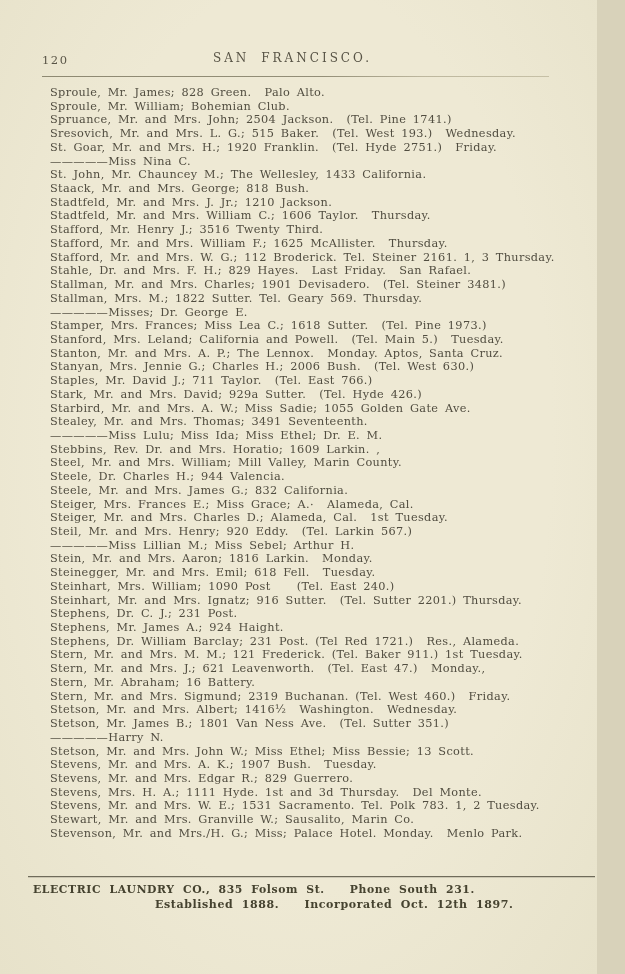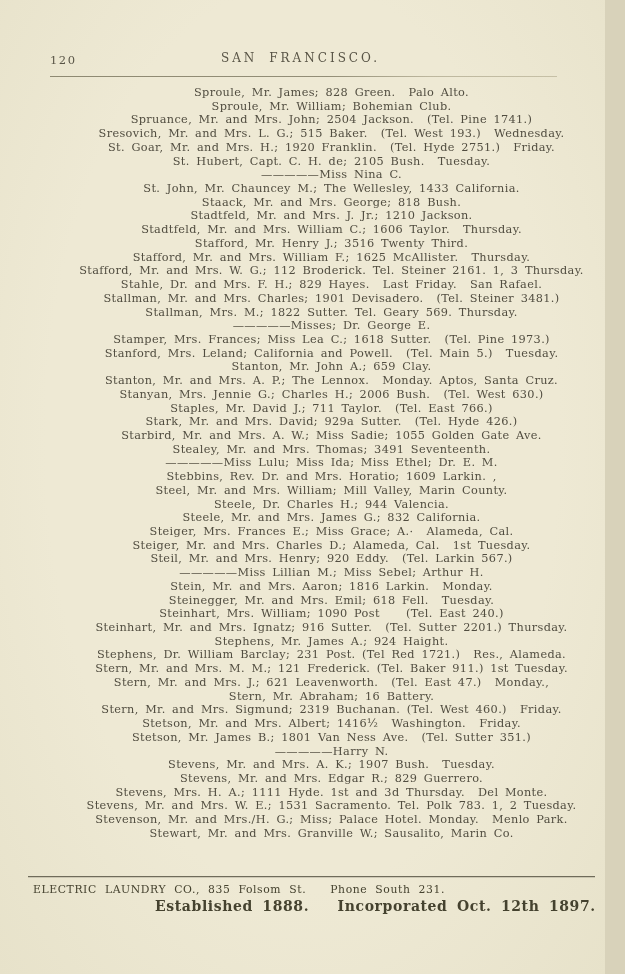--- a/index.html
+++ b/index.html
@@ -9,21 +9,20 @@
   }
   .page {
     position: relative;
     width: 597px;
     height: 974px;
     background: #ece7d1;
     background-image: radial-gradient(ellipse at 50% 45%, #eee9d4 60%, #e7e2ca 100%);
     overflow: hidden;
     font-family: "DejaVu Serif", "Liberation Serif", serif;
     color: #514d40;
-    padding-left: 8px;
   }
   .header {
     position: relative;
     margin: 0 42px 0 42px;
     padding-top: 51px;
     height: 20px;
   }
   .pagenum {
     position: absolute;
     left: 0;
@@ -41,21 +40,20 @@
     color: #585446;
     transform: translateX(-6px);
   }
   .rule {
     margin: 5px 48px 0 42px;
     height: 1px;
     background: linear-gradient(to right, #8e8972 0%, #938e77 55%, #bdb79e 75%, #c6c0a6 100%);
   }
   .entries {
     margin: 9px 0 0 50px;
-    text-align: center;
   }
   .entry {
     white-space: pre;
     font-size: 11.3px;
     line-height: 13.72px;
     height: 13.72px;
     letter-spacing: 0.35px;
     word-spacing: 2.6px;
     color: #514d40;
   }
@@ -66,31 +64,31 @@
     width: 625px;
   }
   .footer-rule {
     margin: 0 30px 0 28px;
     height: 1px;
     background: #6f6b5a;
     box-shadow: 0 1px 0 rgba(111,107,90,0.25);
   }
   .ad1 {
     margin: 6px 0 0 33px;
-    font-weight: normal;
+    font-weight: bold;
     font-size: 10.8px;
     letter-spacing: 0.6px;
     word-spacing: 4px;
     white-space: pre;
     color: #45422f;
   }
   .ad2 {
     margin: 2px 0 0 155px;
     font-weight: bold;
-    font-size: 14px;
+    font-size: 11px;
     letter-spacing: 0.6px;
     word-spacing: 4px;
     white-space: pre;
     color: #45422f;
   }
 </style>
 </head>
 <body>
 
 <div class="page">
@@ -101,70 +99,70 @@
   </div>
 
   <div class="rule"></div>
 
   <div class="entries" id="entries">
       <div class="entry">Sproule, Mr. James; 828 Green.  Palo Alto.</div>
       <div class="entry">Sproule, Mr. William; Bohemian Club.</div>
       <div class="entry">Spruance, Mr. and Mrs. John; 2504 Jackson.  (Tel. Pine 1741.)</div>
       <div class="entry">Sresovich, Mr. and Mrs. L. G.; 515 Baker.  (Tel. West 193.)  Wednesday.</div>
       <div class="entry">St. Goar, Mr. and Mrs. H.; 1920 Franklin.  (Tel. Hyde 2751.)  Friday.</div>
-      <div class="entry">St. Hubert, Capt. C. H. de; 2105 Bush.  Tuesday.</div>
       <div class="entry">—————Miss Nina C.</div>
       <div class="entry">St. John, Mr. Chauncey M.; The Wellesley, 1433 California.</div>
       <div class="entry">Staack, Mr. and Mrs. George; 818 Bush.</div>
       <div class="entry">Stadtfeld, Mr. and Mrs. J. Jr.; 1210 Jackson.</div>
       <div class="entry">Stadtfeld, Mr. and Mrs. William C.; 1606 Taylor.  Thursday.</div>
       <div class="entry">Stafford, Mr. Henry J.; 3516 Twenty Third.</div>
       <div class="entry">Stafford, Mr. and Mrs. William F.; 1625 McAllister.  Thursday.</div>
       <div class="entry">Stafford, Mr. and Mrs. W. G.; 112 Broderick. Tel. Steiner 2161. 1, 3 Thursday.</div>
       <div class="entry">Stahle, Dr. and Mrs. F. H.; 829 Hayes.  Last Friday.  San Rafael.</div>
       <div class="entry">Stallman, Mr. and Mrs. Charles; 1901 Devisadero.  (Tel. Steiner 3481.)</div>
       <div class="entry">Stallman, Mrs. M.; 1822 Sutter. Tel. Geary 569. Thursday.</div>
       <div class="entry">—————Misses; Dr. George E.</div>
       <div class="entry">Stamper, Mrs. Frances; Miss Lea C.; 1618 Sutter.  (Tel. Pine 1973.)</div>
       <div class="entry">Stanford, Mrs. Leland; California and Powell.  (Tel. Main 5.)  Tuesday.</div>
-      <div class="entry">Stanton, Mr. John A.; 659 Clay.</div>
       <div class="entry">Stanton, Mr. and Mrs. A. P.; The Lennox.  Monday. Aptos, Santa Cruz.</div>
       <div class="entry">Stanyan, Mrs. Jennie G.; Charles H.; 2006 Bush.  (Tel. West 630.)</div>
       <div class="entry">Staples, Mr. David J.; 711 Taylor.  (Tel. East 766.)</div>
       <div class="entry">Stark, Mr. and Mrs. David; 929a Sutter.  (Tel. Hyde 426.)</div>
       <div class="entry">Starbird, Mr. and Mrs. A. W.; Miss Sadie; 1055 Golden Gate Ave.</div>
       <div class="entry">Stealey, Mr. and Mrs. Thomas; 3491 Seventeenth.</div>
       <div class="entry">—————Miss Lulu; Miss Ida; Miss Ethel; Dr. E. M.</div>
       <div class="entry">Stebbins, Rev. Dr. and Mrs. Horatio; 1609 Larkin. ,</div>
       <div class="entry">Steel, Mr. and Mrs. William; Mill Valley, Marin County.</div>
       <div class="entry">Steele, Dr. Charles H.; 944 Valencia.</div>
       <div class="entry">Steele, Mr. and Mrs. James G.; 832 California.</div>
       <div class="entry">Steiger, Mrs. Frances E.; Miss Grace; A.·  Alameda, Cal.</div>
       <div class="entry">Steiger, Mr. and Mrs. Charles D.; Alameda, Cal.  1st Tuesday.</div>
       <div class="entry">Steil, Mr. and Mrs. Henry; 920 Eddy.  (Tel. Larkin 567.)</div>
       <div class="entry">—————Miss Lillian M.; Miss Sebel; Arthur H.</div>
       <div class="entry">Stein, Mr. and Mrs. Aaron; 1816 Larkin.  Monday.</div>
       <div class="entry">Steinegger, Mr. and Mrs. Emil; 618 Fell.  Tuesday.</div>
       <div class="entry">Steinhart, Mrs. William; 1090 Post    (Tel. East 240.)</div>
       <div class="entry">Steinhart, Mr. and Mrs. Ignatz; 916 Sutter.  (Tel. Sutter 2201.) Thursday.</div>
+      <div class="entry">Stephens, Dr. C. J.; 231 Post.</div>
       <div class="entry">Stephens, Mr. James A.; 924 Haight.</div>
       <div class="entry">Stephens, Dr. William Barclay; 231 Post. (Tel Red 1721.)  Res., Alameda.</div>
       <div class="entry">Stern, Mr. and Mrs. M. M.; 121 Frederick. (Tel. Baker 911.) 1st Tuesday.</div>
       <div class="entry">Stern, Mr. and Mrs. J.; 621 Leavenworth.  (Tel. East 47.)  Monday.,</div>
       <div class="entry">Stern, Mr. Abraham; 16 Battery.</div>
       <div class="entry">Stern, Mr. and Mrs. Sigmund; 2319 Buchanan. (Tel. West 460.)  Friday.</div>
-      <div class="entry">Stetson, Mr. and Mrs. Albert; 1416½  Washington.  Friday.</div>
+      <div class="entry">Stetson, Mr. and Mrs. Albert; 1416½  Washington.  Wednesday.</div>
       <div class="entry">Stetson, Mr. James B.; 1801 Van Ness Ave.  (Tel. Sutter 351.)</div>
       <div class="entry">—————Harry N.</div>
+      <div class="entry">Stetson, Mr. and Mrs. John W.; Miss Ethel; Miss Bessie; 13 Scott.</div>
       <div class="entry">Stevens, Mr. and Mrs. A. K.; 1907 Bush.  Tuesday.</div>
       <div class="entry">Stevens, Mr. and Mrs. Edgar R.; 829 Guerrero.</div>
       <div class="entry">Stevens, Mrs. H. A.; 1111 Hyde. 1st and 3d Thursday.  Del Monte.</div>
       <div class="entry">Stevens, Mr. and Mrs. W. E.; 1531 Sacramento. Tel. Polk 783. 1, 2 Tuesday.</div>
+      <div class="entry">Stewart, Mr. and Mrs. Granville W.; Sausalito, Marin Co.</div>
       <div class="entry">Stevenson, Mr. and Mrs./H. G.; Miss; Palace Hotel. Monday.  Menlo Park.</div>
-      <div class="entry">Stewart, Mr. and Mrs. Granville W.; Sausalito, Marin Co.</div>
     </div>
 
   <div class="footer">
     <div class="footer-rule"></div>
     <div class="ad1">ELECTRIC LAUNDRY CO., 835 Folsom St.   Phone South 231.</div>
     <div class="ad2">Established 1888.   Incorporated Oct. 12th 1897.</div>
   </div>
 
 </div>
 

